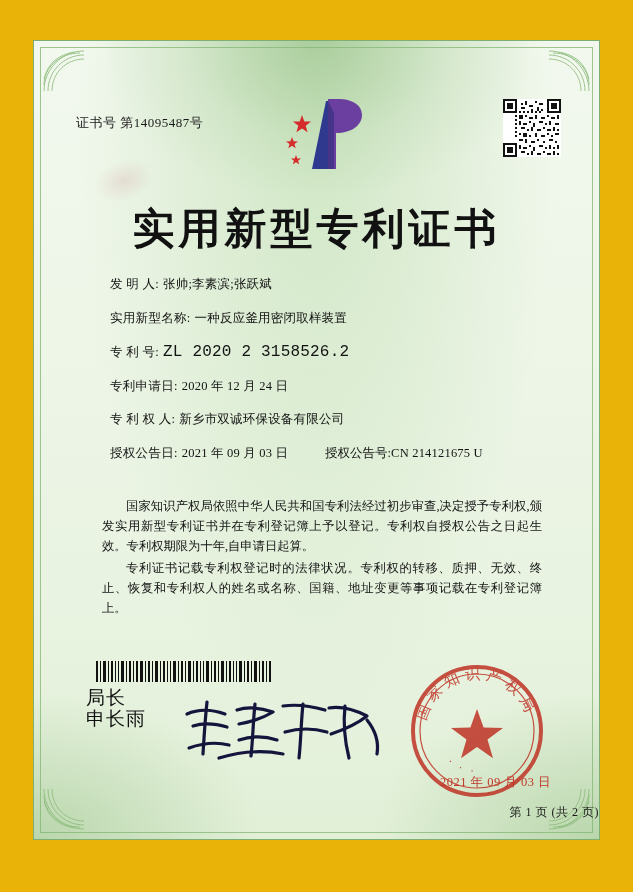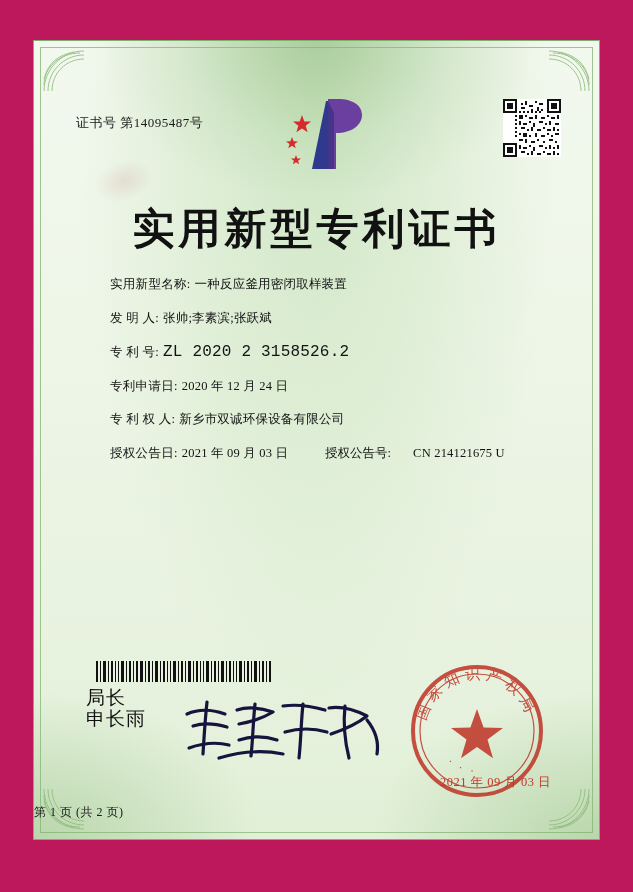--- a/index.html
+++ b/index.html
@@ -10,21 +10,21 @@
   body {
     width: 633px;
     height: 892px;
     font-family: "Liberation Serif", serif;
     overflow: hidden;
   }
   .page {
     position: relative;
     width: 633px;
     height: 892px;
-    background: #be185d;
+    background: #eab308;
   }
   
   .cert {
     position: absolute;
     left: 33px;
     top: 40px;
     width: 567px;
     height: 800px;
     background:
       radial-gradient(ellipse at 50% 8%, #cfe6c4 0%, rgba(207,230,196,0) 60%),
@@ -209,21 +209,21 @@
     color: #c0392b;
     letter-spacing: 0.5px;
   }
 
   
   .page-num {
     position: absolute;
     left: 0;
     right: 0;
     bottom: 18px;
-    text-align: left;
+    text-align: right;
     font-size: 12px;
     color: #1a1a1a;
     letter-spacing: 0.5px;
   }
   
   .outer-footer {
     position: absolute;
     left: 0;
     right: 0;
     bottom: 14px;
@@ -422,27 +422,27 @@
             <rect x="27" y="27" width="1" height="1"></rect>
         </g>
       </svg>
     </div>
 
     <div class="title">实用新型专利证书</div>
 
     <div class="fields">
 
       <div class="frow">
+        <span class="flabel">发  明  人:</span>
+        <span class="fval">张帅;李素滨;张跃斌</span>
+      </div>
+
+      <div class="frow">
         <span class="flabel">实用新型名称:</span>
         <span class="fval">一种反应釜用密闭取样装置</span>
-      </div>
-
-      <div class="frow">
-        <span class="flabel">发  明  人:</span>
-        <span class="fval">张帅;李素滨;张跃斌</span>
       </div>
 
       <div class="frow">
         <span class="flabel">专  利  号:</span>
         <span class="fval mono">ZL 2020 2 3158526.2</span>
       </div>
 
       <div class="frow">
         <span class="flabel">专利申请日:</span>
         <span class="fval">2020 年 12 月 24 日</span>
@@ -451,25 +451,29 @@
       <div class="frow">
         <span class="flabel">专 利 权 人:</span>
         <span class="fval">新乡市双诚环保设备有限公司</span>
       </div>
 
 
       <div class="frow two">
         <span class="flabel">授权公告日:</span>
         <span class="fval" style="flex:0 0 auto;">2021 年 09 月 03 日</span>
         <span class="pair2">授权公告号:</span>
-        <span class="fval" style="flex:0 0 auto; margin-left:22px;">CN 214121675 U</span>
+        <span class="fval" style="flex:0 0 auto; margin-left:0;">CN 214121675 U</span>
       </div>
 
     </div>
 
+    <div class="paras">
+      <p>国家知识产权局依照中华人民共和国专利法经过初步审查,决定授予专利权,颁发实用新型专利证书并在专利登记簿上予以登记。专利权自授权公告之日起生效。专利权期限为十年,自申请日起算。</p>
+      <p>专利证书记载专利权登记时的法律状况。专利权的转移、质押、无效、终止、恢复和专利权人的姓名或名称、国籍、地址变更等事项记载在专利登记簿上。</p>
+    </div>
 
     <div class="barcode" title="barcode">
       <svg width="175" height="21" viewBox="0 0 175 21" shape-rendering="crispEdges">
         <rect width="175" height="21" fill="none"></rect>
         <g fill="#111111">
           <rect x="0" y="0" width="2" height="21"></rect>
             <rect x="4" y="0" width="1" height="21"></rect>
           <rect x="7" y="0" width="3" height="21"></rect>
             <rect x="12" y="0" width="1" height="21"></rect>
           <rect x="15" y="0" width="2" height="21"></rect>

